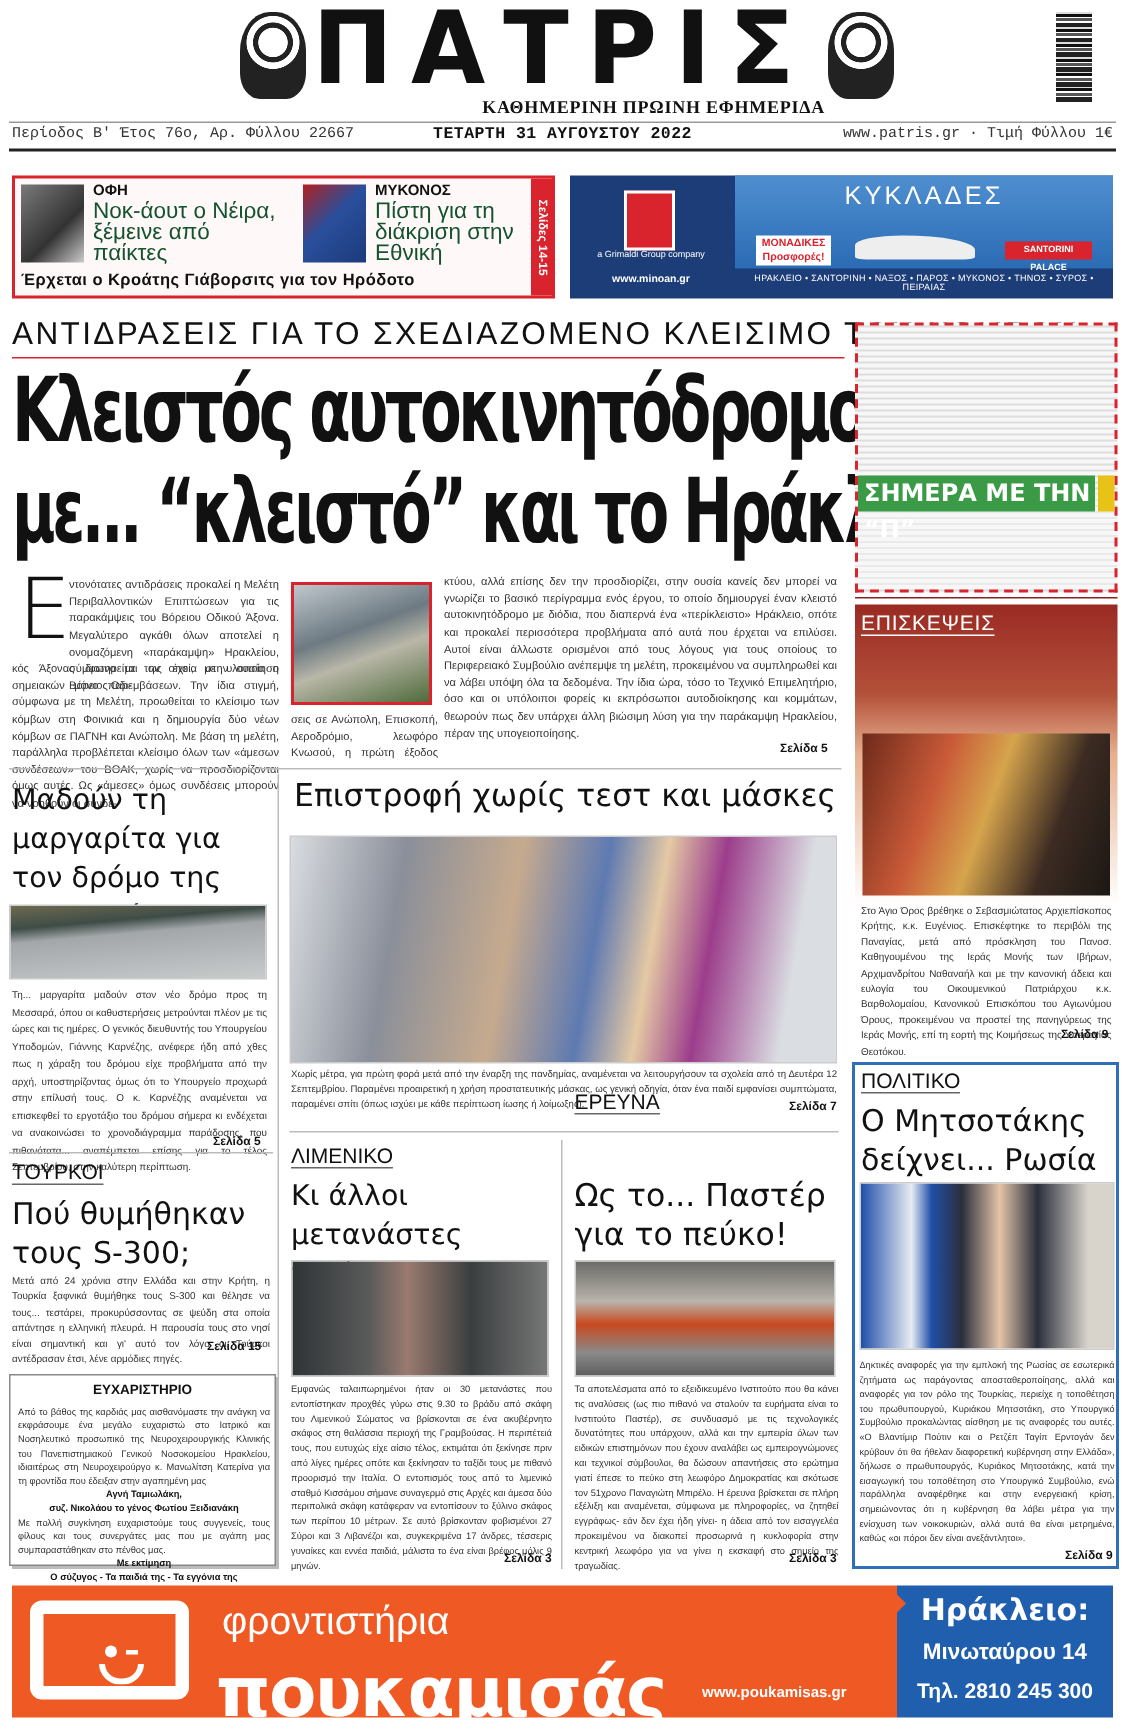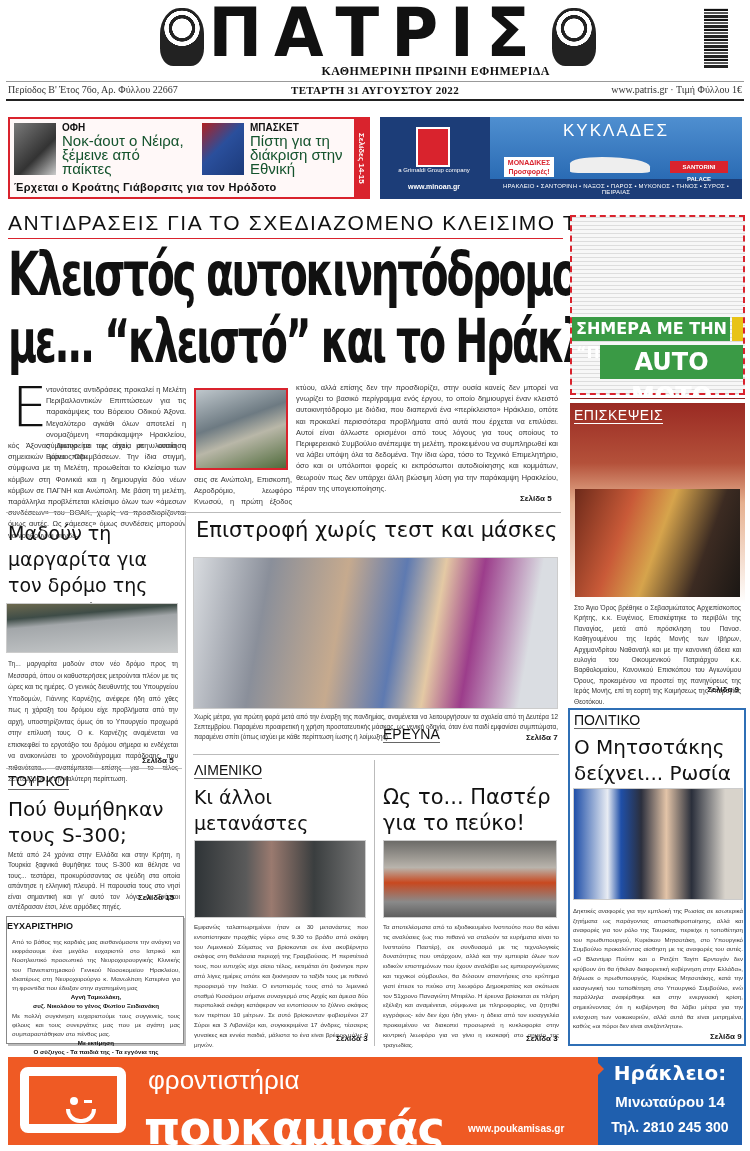--- a/index.html
+++ b/index.html
@@ -4,21 +4,21 @@
 <style>
 *{box-sizing:border-box;margin:0;padding:0}
 body{width:750px;height:1151px;background:#fff;font-family:"Liberation Sans",sans-serif;color:#111;position:relative;overflow:hidden}
 .abs{position:absolute}
 
 .mast-title{left:205px;top:2px;width:340px;height:62px;font-family:"DejaVu Sans",sans-serif;font-weight:900;font-size:64px;letter-spacing:12px;text-align:center;line-height:62px;color:#111;transform:scaleY(1.05)}
 .portrait{width:44px;height:58px;top:8px;border-radius:45% 45% 30% 30%;background:radial-gradient(circle at 50% 35%,#fff 0 22%,#222 23% 30%,#fff 31% 40%,#222 41%);}
 .subtitle{left:200px;top:64px;width:350px;text-align:right;font-family:"Liberation Serif",serif;font-weight:bold;font-size:12px;letter-spacing:.5px}
 .barcode{left:704px;top:8px;width:24px;height:60px;background:repeating-linear-gradient(0deg,#222 0 3px,#fff 3px 4px,#555 4px 6px,#fff 6px 7px,#111 7px 9px,#ddd 9px 10px)}
 .mast-rule{left:6px;top:81px;width:738px;height:1px;background:#999}
-.infoline{top:84px;font-family:Liberation Serif, serif;font-size:10px;color:#333}
+.infoline{top:84px;font-family:Liberation Mono, monospace;font-size:10px;color:#333}
 .infoline.center{left:250px;width:250px;text-align:center;font-weight:bold;font-size:11px;color:#111;letter-spacing:.3px}
 .mast-rule2{left:6px;top:99px;width:738px;height:2px;background:#222}
 
 .sports{left:8px;top:117px;width:362px;height:82px;border:2px solid #d9232d;background:#fff8f8}
 .sports .ph{position:absolute;top:4px;width:42px;height:52px;background:linear-gradient(135deg,#7a7a7a,#333 60%,#ccc)}
 .sports .ph2{background:linear-gradient(135deg,#b02020,#2a4f9c 45%,#1c3a7a)}
 .sp-tag{position:absolute;font-weight:bold;font-size:10px;color:#111}
 .sp-head{position:absolute;font-weight:400;font-size:15px;line-height:14px;color:#14532d}
 .sp-foot{position:absolute;left:4px;top:62px;font-weight:bold;font-size:11px;letter-spacing:.3px}
 .sp-side{position:absolute;right:0;top:0;width:14px;height:78px;background:#d9232d;color:#fff;font-size:8px;font-weight:bold;writing-mode:vertical-rl;text-align:center;line-height:14px}
@@ -59,21 +59,21 @@
 .hrule{height:1px;background:#bbb}
 .h-serif{font-family:"DejaVu Sans",sans-serif;color:#111}
 .road{left:6px;top:603px;width:172px;height:50px;background:linear-gradient(175deg,#6e6a4f,#3e4c47 25%,#a3a7aa 40%,#c8cbcc)}
 .classroom{left:193px;top:557px;width:365px;height:152px;background:linear-gradient(100deg,#d9dce0 0,#8a8f9a 20%,#c6aa8e 40%,#5e7ab1 55%,#e4c9a4 65%,#9c3d8b 75%,#dadde2 90%)}
 .section-tag{font-size:14px;color:#111;border-bottom:1px solid #666;padding-bottom:0}
 .migrants{left:194px;top:840px;width:172px;height:78px;background:linear-gradient(90deg,#2f3437,#5a5a5a 30%,#9a7a6f 45%,#3a3e3f 70%,#777)}
 .tree{left:383px;top:840px;width:174px;height:78px;background:linear-gradient(180deg,#6c6b68,#b9b4ac 35%,#c8481f 55%,#8a8a8a 80%,#5f5f5f)}
 .pm{left:573px;top:788px;width:170px;height:112px;background:linear-gradient(90deg,#1f4fa8 0,#e8ecf3 20%,#1f4fa8 28%,#2b2f3d 40%,#e3c4a8 55%,#2a2f3b 70%,#d8d3cb 90%)}
 .politiko{left:568px;top:708px;width:178px;height:338px;border:2px solid #2f6fb5}
 .thanks{left:6px;top:916px;width:178px;height:128px;border:1px solid #888;box-shadow:2px 2px 0 #bbb}
-.thanks .t{position:absolute;top:4px;left:0;width:100%;text-align:left;font-weight:bold;font-size:9px}
+.thanks .t{position:absolute;top:4px;left:0;width:100%;text-align:center;font-weight:bold;font-size:9px}
 .thanks .b{position:absolute;left:5px;top:20px;width:168px;font-size:6.2px;line-height:9.2px;color:#333;text-align:justify}
 .thanks .c{text-align:center;font-weight:bold;color:#111}
 
 .adbar{left:8px;top:1057px;width:590px;height:88px;background:#ef5a24}
 .adbar .face{position:absolute;left:12px;top:10px;width:106px;height:66px;border:9px solid #fff;border-radius:8px}
 .adbar .eye{position:absolute;left:62px;top:40px;width:8px;height:8px;border-radius:50%;background:#fff}
 .adbar .wink{position:absolute;left:76px;top:43px;width:8px;height:3px;background:#fff}
 .adbar .smile{position:absolute;left:58px;top:52px;width:30px;height:14px;border:4px solid #fff;border-top:none;border-radius:0 0 20px 20px}
 .adbar .l1{position:absolute;left:140px;top:8px;color:#fff;font-size:26px}
 .adbar .l2{position:absolute;left:136px;top:44px;color:#fff;font-size:46px;font-weight:900;font-family:"DejaVu Sans",sans-serif;letter-spacing:-1px}
@@ -96,21 +96,21 @@
 <div class="abs infoline" style="left:8px">Περίοδος Β' Έτος 76ο, Αρ. Φύλλου 22667</div>
 <div class="abs infoline center">ΤΕΤΑΡΤΗ 31 ΑΥΓΟΥΣΤΟΥ 2022</div>
 <div class="abs infoline" style="right:8px">www.patris.gr · Τιμή Φύλλου 1€</div>
 <div class="abs mast-rule2"></div>
 
 <div class="abs sports">
   <div class="ph" style="left:4px"></div>
   <div class="sp-tag" style="left:52px;top:3px">ΟΦΗ</div>
   <div class="sp-head" style="left:52px;top:15px;width:130px">Νοκ-άουτ ο Νέιρα, ξέμεινε από παίκτες</div>
   <div class="ph ph2" style="left:192px"></div>
-  <div class="sp-tag" style="left:240px;top:3px">ΜΠΑΣΚΕΤ</div>
+  <div class="sp-tag" style="left:240px;top:3px">ΜΥΚΟΝΟΣ</div>
   <div class="sp-head" style="left:240px;top:15px;width:100px">Πίστη για τη διάκριση στην Εθνική</div>
   <div class="sp-foot">Έρχεται ο Κροάτης Γιάβορσιτς για τον Ηρόδοτο</div>
   <div class="sp-side">Σελίδες 14-15</div>
 </div>
 
 <div class="abs minoan">
   <div class="logo"></div>
   <div class="brand">a Grimaldi Group company</div>
   <div class="url">www.minoan.gr</div>
   <div class="sky"></div>
@@ -129,21 +129,20 @@
 <div class="abs body" style="left:46px;top:384px;width:140px">ντονότατες αντιδράσεις προκαλεί η Μελέτη Περιβαλλοντικών Επιπτώσεων για τις παρακάμψεις του Βόρειου Οδικού Άξονα. Μεγαλύτερο αγκάθι όλων αποτελεί η ονομαζόμενη «παράκαμψη» Ηρακλείου, σύμφωνα με την οποία στην ουσία ο Βόρειος Οδι-</div>
 <div class="abs body" style="left:8px;top:440px;width:178px">κός Άξονας διατηρείται ως έχει, με υλοποίηση σημειακών μόνο παρεμβάσεων. Την ίδια στιγμή, σύμφωνα με τη Μελέτη, προωθείται το κλείσιμο των κόμβων στη Φοινικιά και η δημιουργία δύο νέων κόμβων σε ΠΑΓΝΗ και Ανώπολη. Με βάση τη μελέτη, παράλληλα προβλέπεται κλείσιμο όλων των «άμεσων συνδέσεων» του ΒΟΑΚ, χωρίς να προσδιορίζονται όμως αυτές. Ως «άμεσες» όμως συνδέσεις μπορούν να νοηθούν οι συνδέ-</div>
 <div class="abs traffic"></div>
 <div class="abs body" style="left:194px;top:474px;width:98px;height:34px;overflow:hidden">σεις σε Ανώπολη, Επισκοπή, Αεροδρόμιο, λεωφόρο Κνωσού, η πρώτη έξοδος προς Γιόφυρο και η έξοδος Γαζίου. Με δεδομένο ότι η μελέτη αναφέρει τη λειτουργία «παράπλευρου» δι-</div>
 <div class="abs body" style="left:296px;top:382px;width:262px">κτύου, αλλά επίσης δεν την προσδιορίζει, στην ουσία κανείς δεν μπορεί να γνωρίζει το βασικό περίγραμμα ενός έργου, το οποίο δημιουργεί έναν κλειστό αυτοκινητόδρομο με διόδια, που διαπερνά ένα «περίκλειστο» Ηράκλειο, οπότε και προκαλεί περισσότερα προβλήματα από αυτά που έρχεται να επιλύσει. Αυτοί είναι άλλωστε ορισμένοι από τους λόγους για τους οποίους το Περιφερειακό Συμβούλιο ανέπεμψε τη μελέτη, προκειμένου να συμπληρωθεί και να λάβει υπόψη όλα τα δεδομένα. Την ίδια ώρα, τόσο το Τεχνικό Επιμελητήριο, όσο και οι υπόλοιποι φορείς κι εκπρόσωποι αυτοδιοίκησης και κομμάτων, θεωρούν πως δεν υπάρχει άλλη βιώσιμη λύση για την παράκαμψη Ηρακλείου, πέραν της υπογειοποίησης.</div>
 <div class="abs page-ref" style="left:520px;top:494px">Σελίδα 5</div>
 
 <div class="abs automoto">
   <div class="b1">ΣΗΜΕΡΑ ΜΕ ΤΗΝ “Π”</div>
   <div class="y"></div>
-  <div class="b2">AUTO MOTO</div>
 </div>
 <div class="abs sep-red"></div>
 
 <div class="abs visit">
   <div class="tag">ΕΠΙΣΚΕΨΕΙΣ</div>
   <div class="ph"></div>
   <div class="txt body" style="font-size:6.6px;line-height:10.4px">Στο Άγιο Όρος βρέθηκε ο Σεβασμιώτατος Αρχιεπίσκοπος Κρήτης, κ.κ. Ευγένιος. Επισκέφτηκε το περιβόλι της Παναγίας, μετά από πρόσκληση του Πανοσ. Καθηγουμένου της Ιεράς Μονής των Ιβήρων, Αρχιμανδρίτου Ναθαναήλ και με την κανονική άδεια και ευλογία του Οικουμενικού Πατριάρχου κ.κ. Βαρθολομαίου, Κανονικού Επισκόπου του Αγιωνύμου Όρους, προκειμένου να προστεί της πανηγύρεως της Ιεράς Μονής, επί τη εορτή της Κοιμήσεως της Υπεραγίας Θεοτόκου.</div>
   <div class="page-ref" style="position:absolute;right:6px;top:282px">Σελίδα 9</div>
 </div>
 

